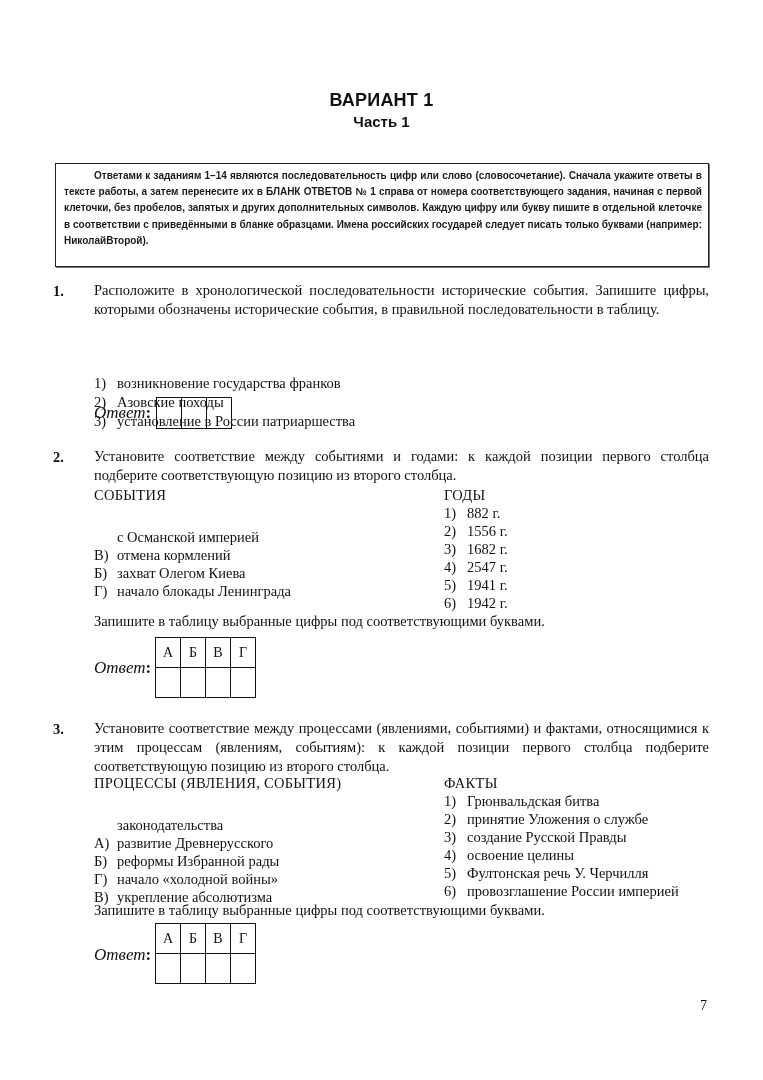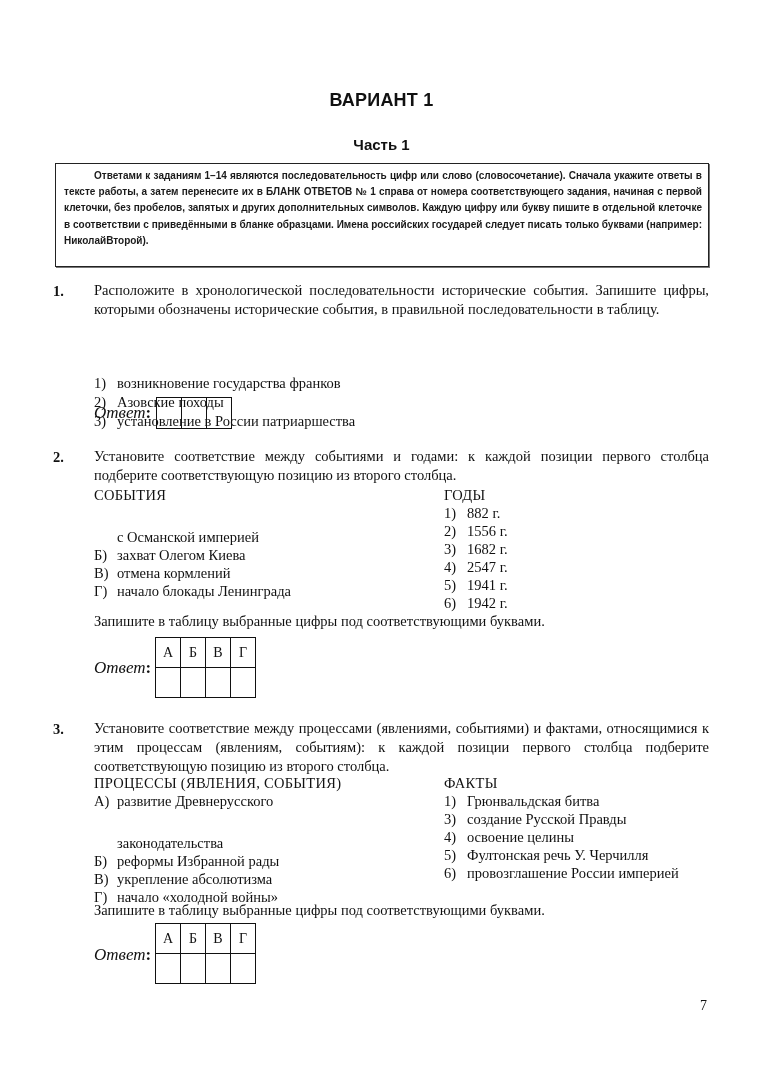--- a/index.html
+++ b/index.html
@@ -1,20 +1,20 @@
 <!DOCTYPE html>
 <html><head>
 <meta charset="utf-8">
 <style>
   html, body { margin: 0; padding: 0; background: #ffffff; }
   body { width: 763px; height: 1080px; position: relative; overflow: hidden; color: #111; }
 
   .title { position: absolute; left: 0; width: 763px; text-align: center; font-family: "Liberation Sans", sans-serif; font-weight: bold; }
   #variant-title { top: 90px; font-size: 18px; letter-spacing: 0.2px; text-align: center; }
-  #part-title { top: 136px; font-size: 15px; }
+  #part-title { top: 113px; font-size: 15px; }
 
   .instr-box {
     position: absolute; left: 55px; top: 163px; width: 654px; height: 104px;
     border: 1.5px solid #222; box-sizing: border-box;
     box-shadow: 1px 1px 0 #777;
     padding: 4px 6px 0 8px;
     font-family: "Liberation Sans", sans-serif; font-weight: bold; 
     font-size: 10px; line-height: 16.2px; text-align: justify; color: #1a1a1a;
   }
   .instr-box p { margin: 0; text-indent: 30px; }
@@ -75,22 +75,22 @@
 </div>
 
 <div>
   <div class="q-num" style="top:449px;">2.</div>
   <div class="para" style="top:447px;">
     <p>Установите соответствие между событиями и годами: к каждой позиции первого столбца подберите соответствующую позицию из второго столбца.</p>
   </div>
   <div class="col" style="left:94px; top:486px;">
     <div class="hdr">СОБЫТИЯ</div>
     <div class="row cont">с Османской империей</div>
+    <div class="row"><span class="mk">В)</span><span>отмена кормлений</span></div>
     <div class="row"><span class="mk">Б)</span><span>захват Олегом Киева</span></div>
-    <div class="row"><span class="mk">В)</span><span>отмена кормлений</span></div>
     <div class="row"><span class="mk">Г)</span><span>начало блокады Ленинграда</span></div>
   </div>
   <div class="col" style="left:444px; top:486px;">
     <div class="hdr">ГОДЫ</div>
     <div class="row"><span class="mk">1)</span><span>882 г.</span></div>
     <div class="row"><span class="mk">2)</span><span>1556 г.</span></div>
     <div class="row"><span class="mk">3)</span><span>1682 г.</span></div>
     <div class="row"><span class="mk">4)</span><span>2547 г.</span></div>
     <div class="row"><span class="mk">5)</span><span>1941 г.</span></div>
     <div class="row"><span class="mk">6)</span><span>1942 г.</span></div>
@@ -117,29 +117,30 @@
     </table>
 </div>
 
 <div>
   <div class="q-num" style="top:721px;">3.</div>
   <div class="para" style="top:719px;">
     <p>Установите соответствие между процессами (явлениями, событиями) и фактами, относящимися к этим процессам (явлениям, событиям): к каждой позиции первого столбца подберите соответствующую позицию из второго столбца.</p>
   </div>
   <div class="col" style="left:94px; top:774px;">
     <div class="hdr">ПРОЦЕССЫ (ЯВЛЕНИЯ, СОБЫТИЯ)</div>
+    <div class="row cont">законодательства</div>
     <div class="row"><span class="mk">А)</span><span>развитие Древнерусского</span></div>
-    <div class="row cont">законодательства</div>
     <div class="row"><span class="mk">Б)</span><span>реформы Избранной рады</span></div>
+    <div class="row"><span class="mk">Г)</span><span>начало «холодной войны»</span></div>
     <div class="row"><span class="mk">В)</span><span>укрепление абсолютизма</span></div>
-    <div class="row"><span class="mk">Г)</span><span>начало «холодной войны»</span></div>
   </div>
   <div class="col" style="left:444px; top:774px;">
     <div class="hdr">ФАКТЫ</div>
     <div class="row"><span class="mk">1)</span><span>Грюнвальдская битва</span></div>
+    <div class="row"><span class="mk">2)</span><span>принятие Уложения о службе</span></div>
     <div class="row"><span class="mk">3)</span><span>создание Русской Правды</span></div>
     <div class="row"><span class="mk">4)</span><span>освоение целины</span></div>
     <div class="row"><span class="mk">5)</span><span>Фултонская речь У. Черчилля</span></div>
     <div class="row"><span class="mk">6)</span><span>провозглашение России империей</span></div>
   </div>
   <div class="list" style="top:901px;">
     <div class="row">Запишите в таблицу выбранные цифры под соответствующими буквами.</div>
   </div>
   <div class="answer-label" style="left:94px; top:945px;"><span>Ответ</span><span class="colon">:</span></div>
   <table class="ans grid" style="left:155px; top:923px;">

